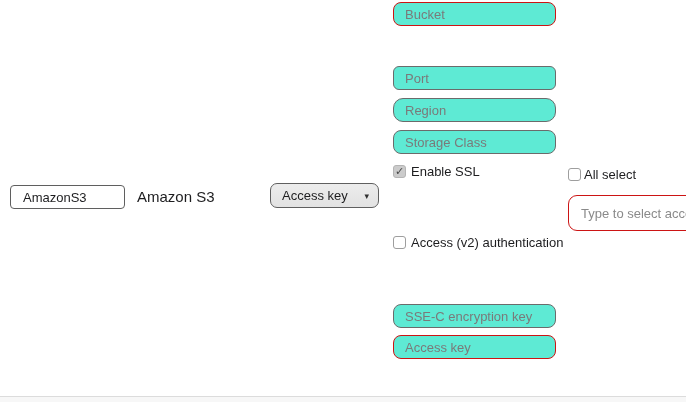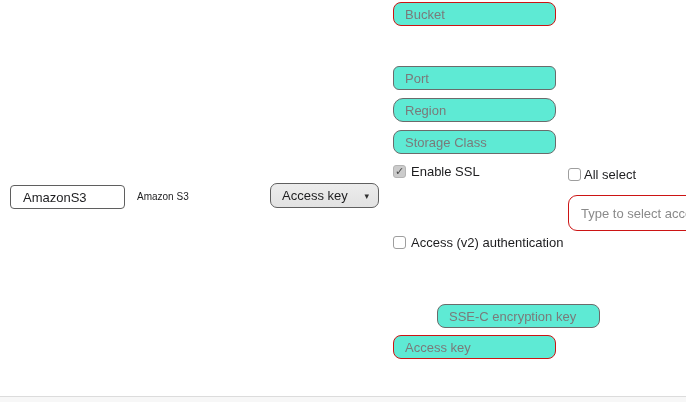--- a/index.html
+++ b/index.html
@@ -42,21 +42,21 @@
     font-family: inherit;
     font-size: 13px;
     color: #1d1d1f;
     padding: 0 12px;
     outline: none;
   }
   .protocol-label {
     position: absolute;
     left: 137px; top: 185px;
     height: 24px; line-height: 24px;
-    font-size: 10px;
+    font-size: 15px;
     color: #1d1d1f;
   }
   
   .dropdown {
     position: absolute;
     left: 270px; top: 183px;
     width: 109px; height: 25px;
     border: 1.5px solid #5f5f5f;
     border-radius: 7px;
     background: linear-gradient(#ececec, #e2e2e2);
@@ -144,21 +144,21 @@
 
   <div class="cb-row" style="left:393px; top:164px">
     <span class="cb-box checked"></span>
     <span class="cb-label">Enable SSL</span>
   </div>
   <div class="cb-row" style="left:393px; top:235px">
     <span class="cb-box"></span>
     <span class="cb-label">Access (v2) authentication</span>
   </div>
 
-  <input class="field" style="top: 304px; margin-left: 44px;" type="text" placeholder="SSE-C encryption key">
+  <input class="field" style="top: 304px;" type="text" placeholder="SSE-C encryption key">
   <input class="field error" style="top: 335px;" type="text" placeholder="Access key">
 
   <div class="cb-row" style="left:568px; top:167px">
     <span class="cb-box"></span>
     <span class="cb-label" style="margin-left:3px">All select</span>
   </div>
   <input class="account-input" type="text" placeholder="Type to select acco" style="">
 
   <div class="footer-divider"></div>
   <div class="footer-strip"></div>

